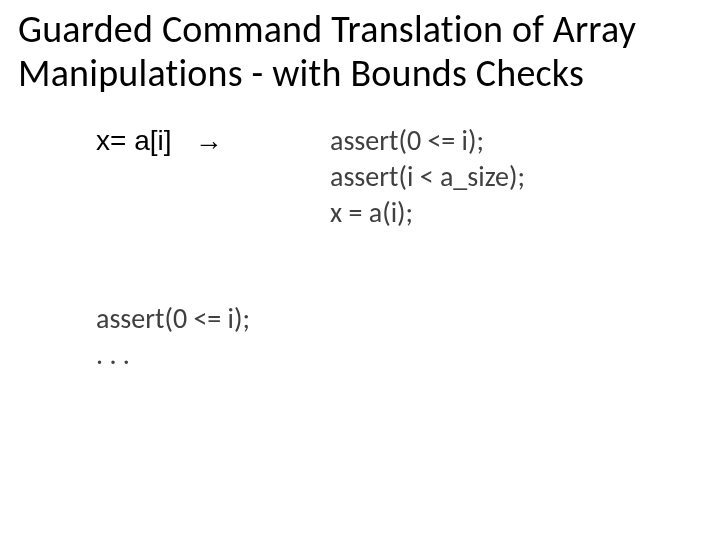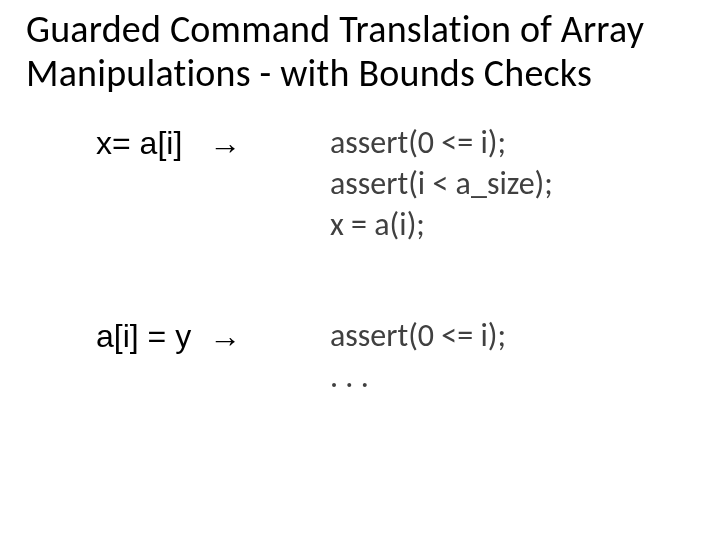--- a/index.html
+++ b/index.html
@@ -15,33 +15,33 @@
   .slide {
     box-sizing: border-box;
     width: 720px;
     height: 540px;
     padding: 8px 18px 0 18px;
   }
   .title {
     font-size: 38px;
     line-height: 1.15;
     font-weight: 400;
-    margin: 0 0 28px 8px;
+    margin: 0 0 28px 0;
     letter-spacing: 0.2px;
   }
   .grid {
     display: grid;
     grid-template-columns: 210px 1fr;
     column-gap: 24px;
     row-gap: 70px;
     margin-left: 78px;
     margin-top: 10px;
   }
   .cell {
-    font-size: 32px;
+    font-size: 28px;
     line-height: 1.28;
     font-weight: 400;
     white-space: pre;
   }
   .left {
     color: #000;
   }
   .right {
     color: #404040;
   }
@@ -52,17 +52,16 @@
 </head>
 <body>
 
 <div class="slide">
   <h1 class="title">Guarded Command Translation of Array Manipulations - with Bounds Checks</h1>
   <div class="grid">
     <div class="cell left arrow">x= a[i]   →</div>
     <div class="cell right">assert(0 &lt;= i);
 assert(i &lt; a_size);
 x = a(i);</div>
-    <div class="cell left arrow">a[i] = y  →</div>
     <div class="cell right">assert(0 &lt;= i);
 . . .</div>
   </div>
 </div>
 
 </body></html>

